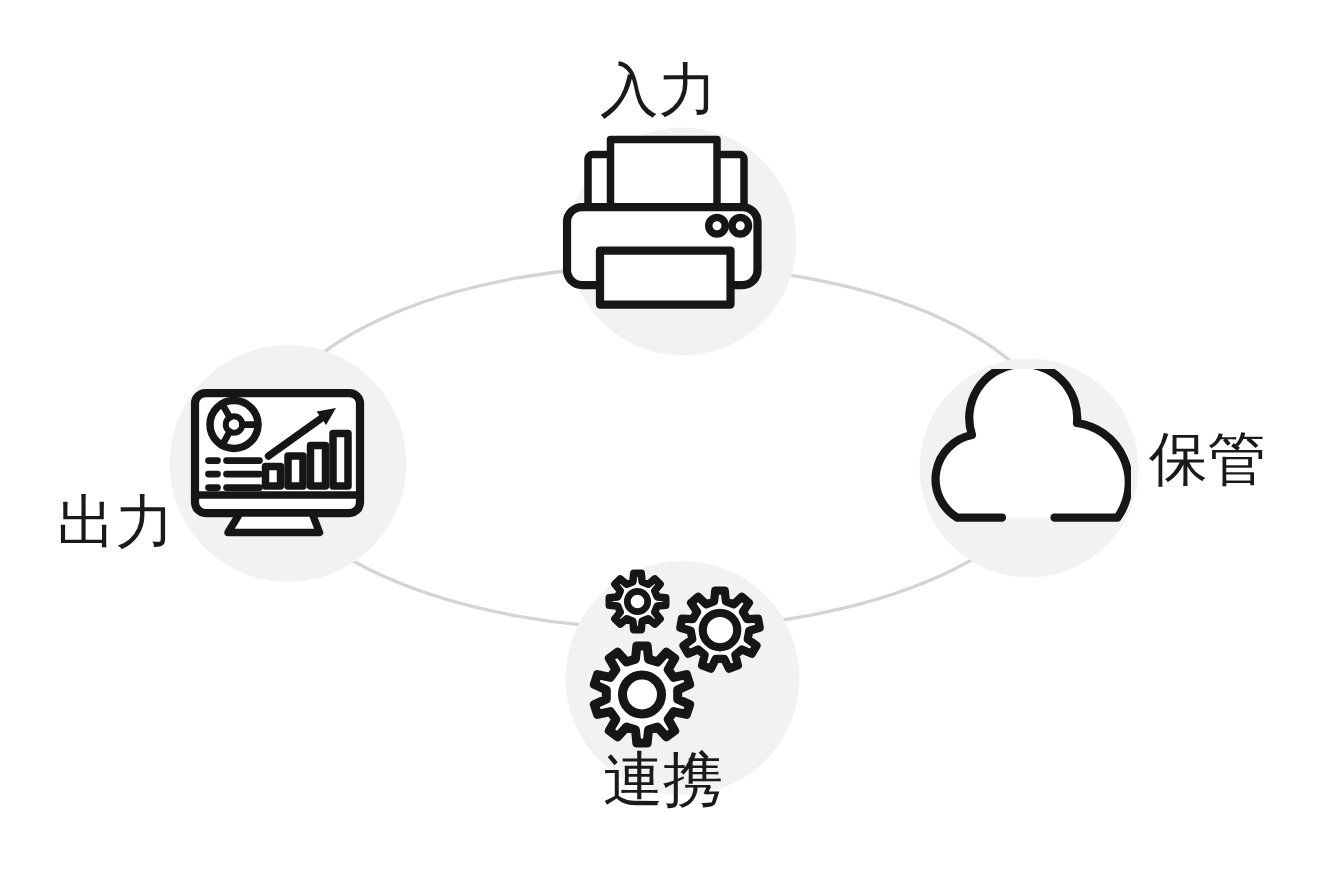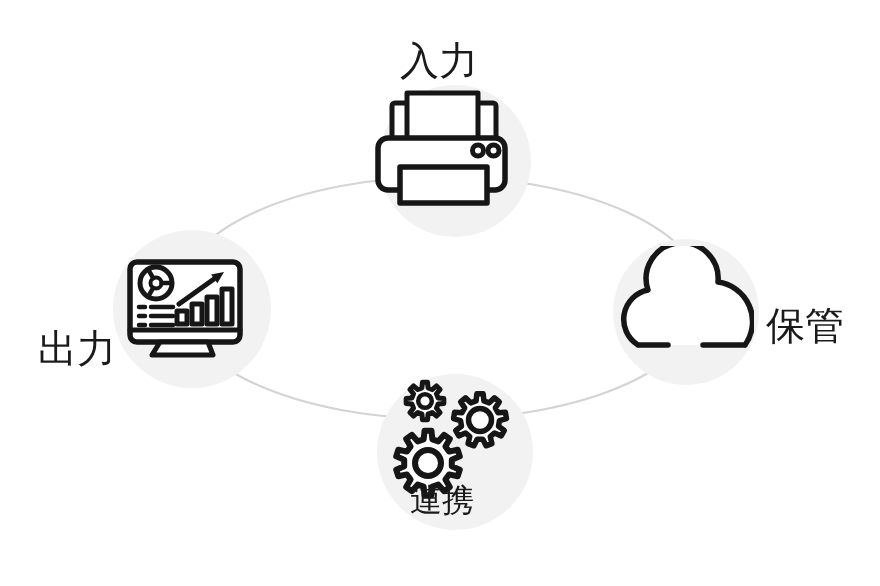--- a/index.html
+++ b/index.html
@@ -21,22 +21,22 @@
   .icon{position:absolute;z-index:3;}
   .icon-printer{left:375px;top:88px;}
   .icon-monitor{left:125px;top:256px;}
   .icon-cloud{left:618px;top:246px;}
   .icon-gears{left:385px;top:365px;}
   .node-label{
     position:absolute;z-index:4;color:var(--text);
     font-size:39px;line-height:1;letter-spacing:0;white-space:nowrap;
   }
   .label-top{left:439px;top:41px;transform:translateX(-50%);}
-  .label-right{left:766px;top:287px;margin-top:19px;}
-  .label-bottom{left:442px;top:484px;transform:translateX(-50%);font-size:32px;}
+  .label-right{left:766px;top:287px;}
+  .label-bottom{left:442px;top:500px;transform:translateX(-50%);font-size:40px;}
   .label-left{left:38px;top:289px;margin-top:40px;}
   .ln{stroke:var(--stroke);fill:none;stroke-linecap:round;stroke-linejoin:round;}
   .fw{stroke:var(--stroke);fill:#fff;stroke-linecap:round;stroke-linejoin:round;}
 </style>
 </head>
 <body>
 
 <div class="stage">
 
   <svg class="ring-svg" width="880" height="586" viewBox="0 0 880 586">

